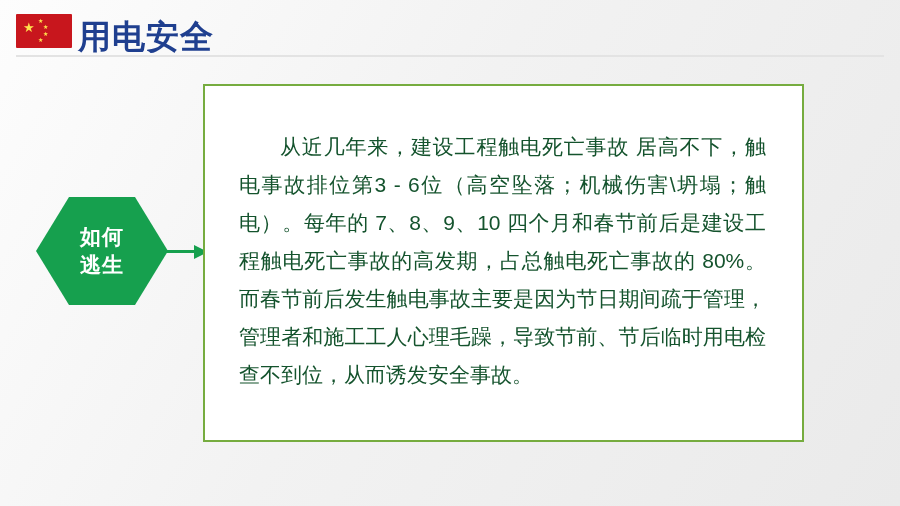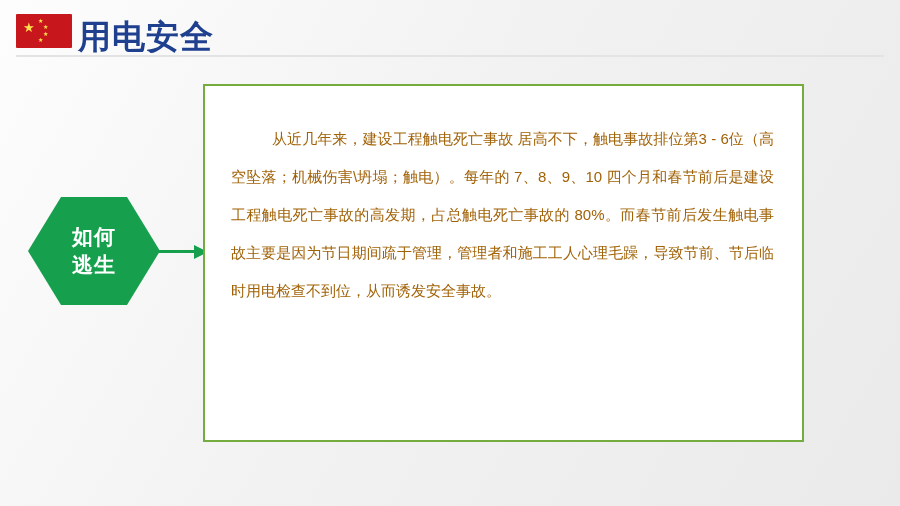--- a/index.html
+++ b/index.html
@@ -77,21 +77,21 @@
   
   .hex-wrap {
     position: absolute;
     left: 20px;
     top: 197px;
     width: 135px;
     height: 110px;
   }
   .hex {
     position: absolute;
-    left: 8px;
+    left: 16px;
     top: 0;
     width: 132px;
     height: 108px;
     background: #16a04e;
     clip-path: polygon(25% 0%, 75% 0%, 100% 50%, 75% 100%, 25% 100%, 0% 50%);
     display: flex;
     flex-direction: column;
     align-items: center;
     justify-content: center;
     color: #ffffff;
@@ -134,26 +134,26 @@
     position: absolute;
     left: 203px;
     top: 84px;
     width: 601px;
     height: 358px;
     border: 2px solid #76ac3f;
     background: #ffffff;
     box-sizing: border-box;
   }
   .content-text {
-    margin: 0;
+    margin: 8px;
     padding: 34px 28px 0 26px;
     font-family: "Liberation Sans", sans-serif;
-    font-size: 15px;
+    font-size: 21px;
     line-height: 38px;
-    color: #a16207;
+    color: #14532d;
     text-align: justify;
     text-indent: 41px;
     letter-spacing: 0px;
     word-break: break-all;
   }
 </style>
 </head>
 <body>
 
 <div class="slide">

